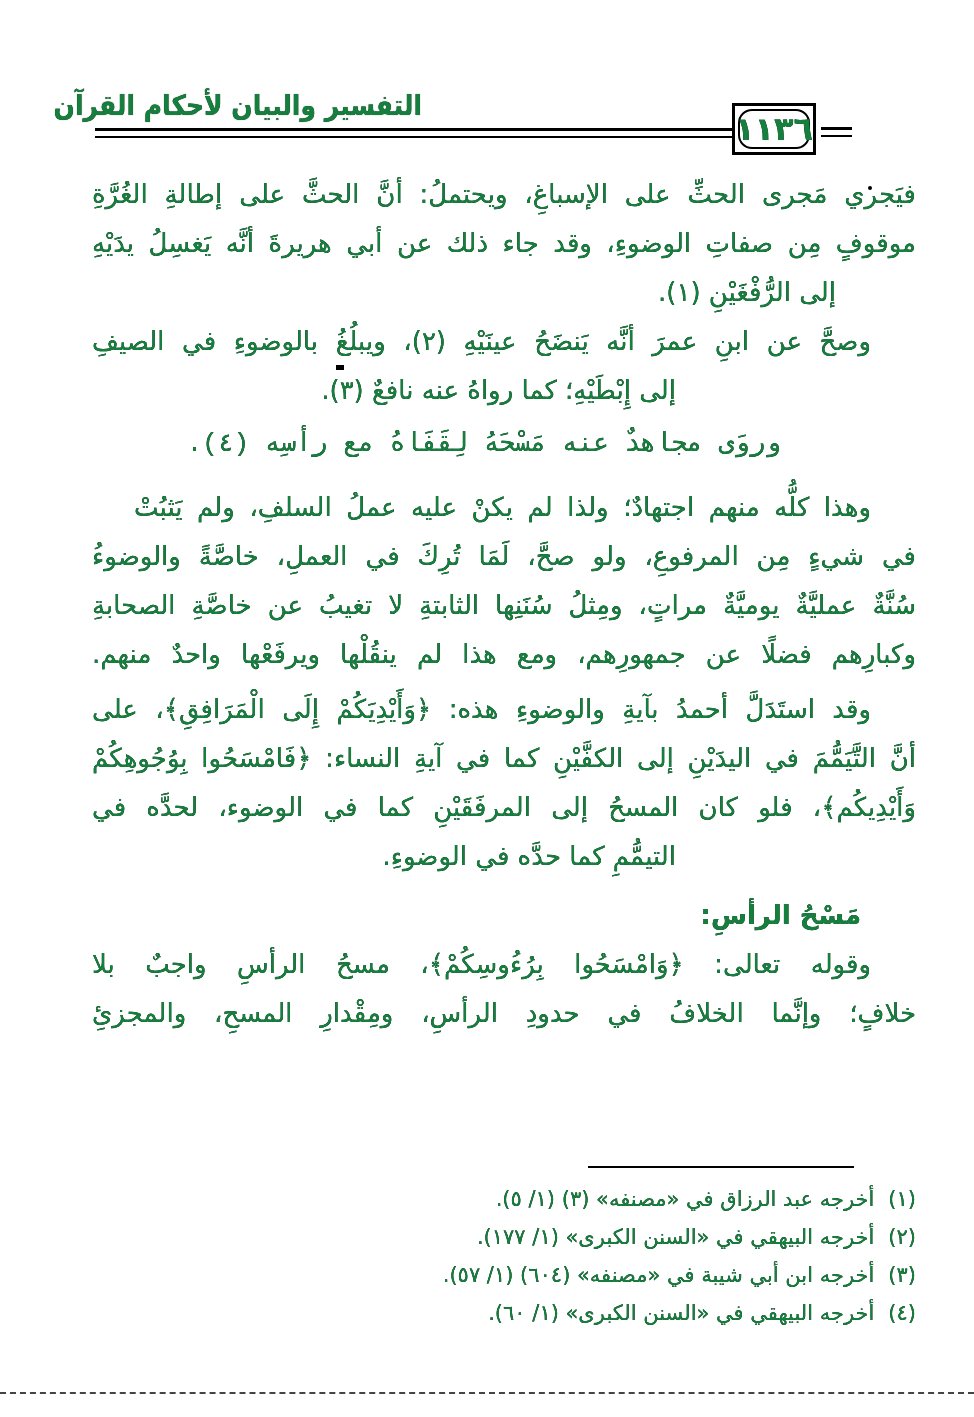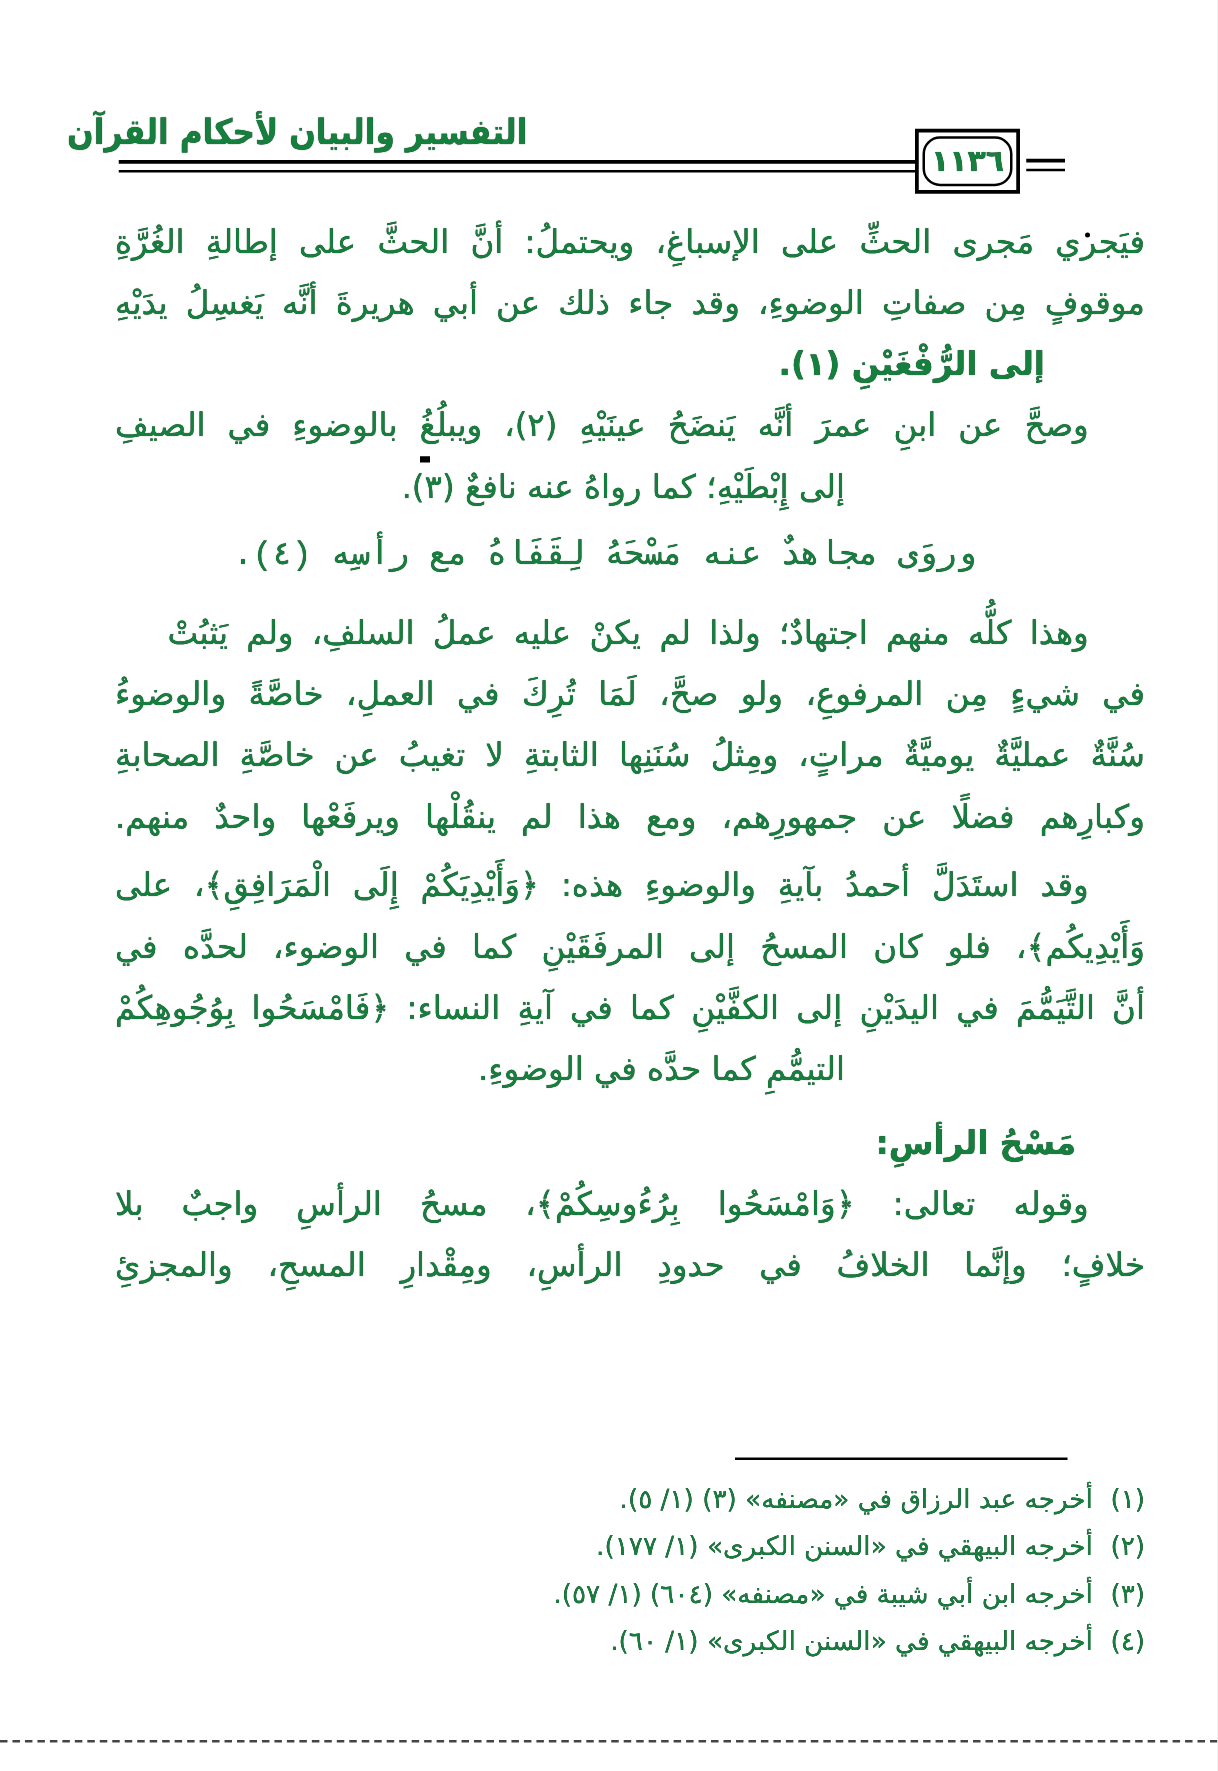--- a/index.html
+++ b/index.html
@@ -31,32 +31,32 @@
   }
   .page-num-box{
     position:absolute;left:732px;top:103px;width:84px;height:52px;
     border:3px solid #000;background:#fff;box-sizing:border-box;
   }
   .page-num-inner{
     position:absolute;inset:3px;
     border:2px solid #000;border-radius:14px;
     display:flex;align-items:center;justify-content:center;
   }
-  .page-num{font-size:24px;font-weight:bold;letter-spacing:2px;text-shadow:0 0 .6px #000;}
+  .page-num{font-size:32px;font-weight:bold;letter-spacing:2px;text-shadow:0 0 .6px #000;}
   
   .text-block{
     position:absolute;left:92px;top:170px;width:824px;
     font-size:26px;line-height:49px;
     direction:rtl;
     text-shadow:0 0 .6px #000;
   }
   .ln{text-align:justify;text-align-last:justify;}
   .end{text-align:right;text-align-last:right;}
   .ind{padding-right:45px;}
-  .pr80{padding-right:80px;font-weight:bold;}
+  .pr80{padding-right:80px;}
   .pr135{padding-right:135px;font-family:Liberation Mono, monospace;}
   .pr240{padding-right:240px;}
   .g13{margin-top:13px;}
   .g5{margin-top:5px;}
   .g14{margin-top:14px;margin-left:42px;}
   .g6{margin-top:6px;}
   .g10{margin-top:10px;}
   .heading{font-weight:bold;padding-right:55px;}
   .bold-lead{font-weight:normal;}
   
@@ -100,22 +100,22 @@
     <div class="ln">موقوفٍ مِن صفاتِ الوضوءِ، وقد جاء ذلك عن أبي هريرةَ أنَّه يَغسِلُ يدَيْهِ</div>
     <div class="end pr80">إلى الرُّفْغَيْنِ (١).</div>
     <div class="ln ind">وصحَّ عن ابنِ عمرَ أنَّه يَنضَحُ عينَيْهِ (٢)، ويبلُغُ بالوضوءِ في الصيفِ</div>
     <div class="end pr240">إلى إِبْطَيْهِ؛ كما رواهُ عنه نافعٌ (٣).</div>
     <div class="end pr135 g5">وروَى مجاهدٌ عنه مَسْحَهُ لِقَفَاهُ مع رأسِه (٤).</div>
     <div class="ln ind g14">وهذا كلُّه منهم اجتهادٌ؛ ولذا لم يكنْ عليه عملُ السلفِ، ولم يَثبُتْ</div>
     <div class="ln">في شيءٍ مِن المرفوعِ، ولو صحَّ، لَمَا تُرِكَ في العملِ، خاصَّةً والوضوءُ</div>
     <div class="ln">سُنَّةٌ عمليَّةٌ يوميَّةٌ مراتٍ، ومِثلُ سُنَنِها الثابتةِ لا تغيبُ عن خاصَّةِ الصحابةِ</div>
     <div class="ln">وكبارِهم فضلًا عن جمهورِهم، ومع هذا لم ينقُلْها ويرفَعْها واحدٌ منهم.</div>
     <div class="ln ind g6">وقد استَدَلَّ أحمدُ بآيةِ والوضوءِ هذه: ﴿وَأَيْدِيَكُمْ إِلَى الْمَرَافِقِ﴾، على</div>
+    <div class="ln">أنَّ التَّيَمُّمَ في اليدَيْنِ إلى الكفَّيْنِ كما في آيةِ النساء: ﴿فَامْسَحُوا بِوُجُوهِكُمْ</div>
     <div class="ln">وَأَيْدِيكُم﴾، فلو كان المسحُ إلى المرفَقَيْنِ كما في الوضوء، لحدَّه في</div>
-    <div class="ln">أنَّ التَّيَمُّمَ في اليدَيْنِ إلى الكفَّيْنِ كما في آيةِ النساء: ﴿فَامْسَحُوا بِوُجُوهِكُمْ</div>
     <div class="end pr240">التيمُّمِ كما حدَّه في الوضوءِ.</div>
 
     <div class="end heading g10">مَسْحُ الرأسِ:</div>
 
     <div class="ln ind"><span class="bold-lead">وقوله تعالى:</span> <span>﴿وَامْسَحُوا بِرُءُوسِكُمْ﴾، مسحُ الرأسِ واجبٌ بلا</span></div>
     <div class="ln">خلافٍ؛ وإنَّما الخلافُ في حدودِ الرأسِ، ومِقْدارِ المسحِ، والمجزئِ</div>
   </div>
 
   <div class="footnote-sep"></div>
   <div class="footnotes">

